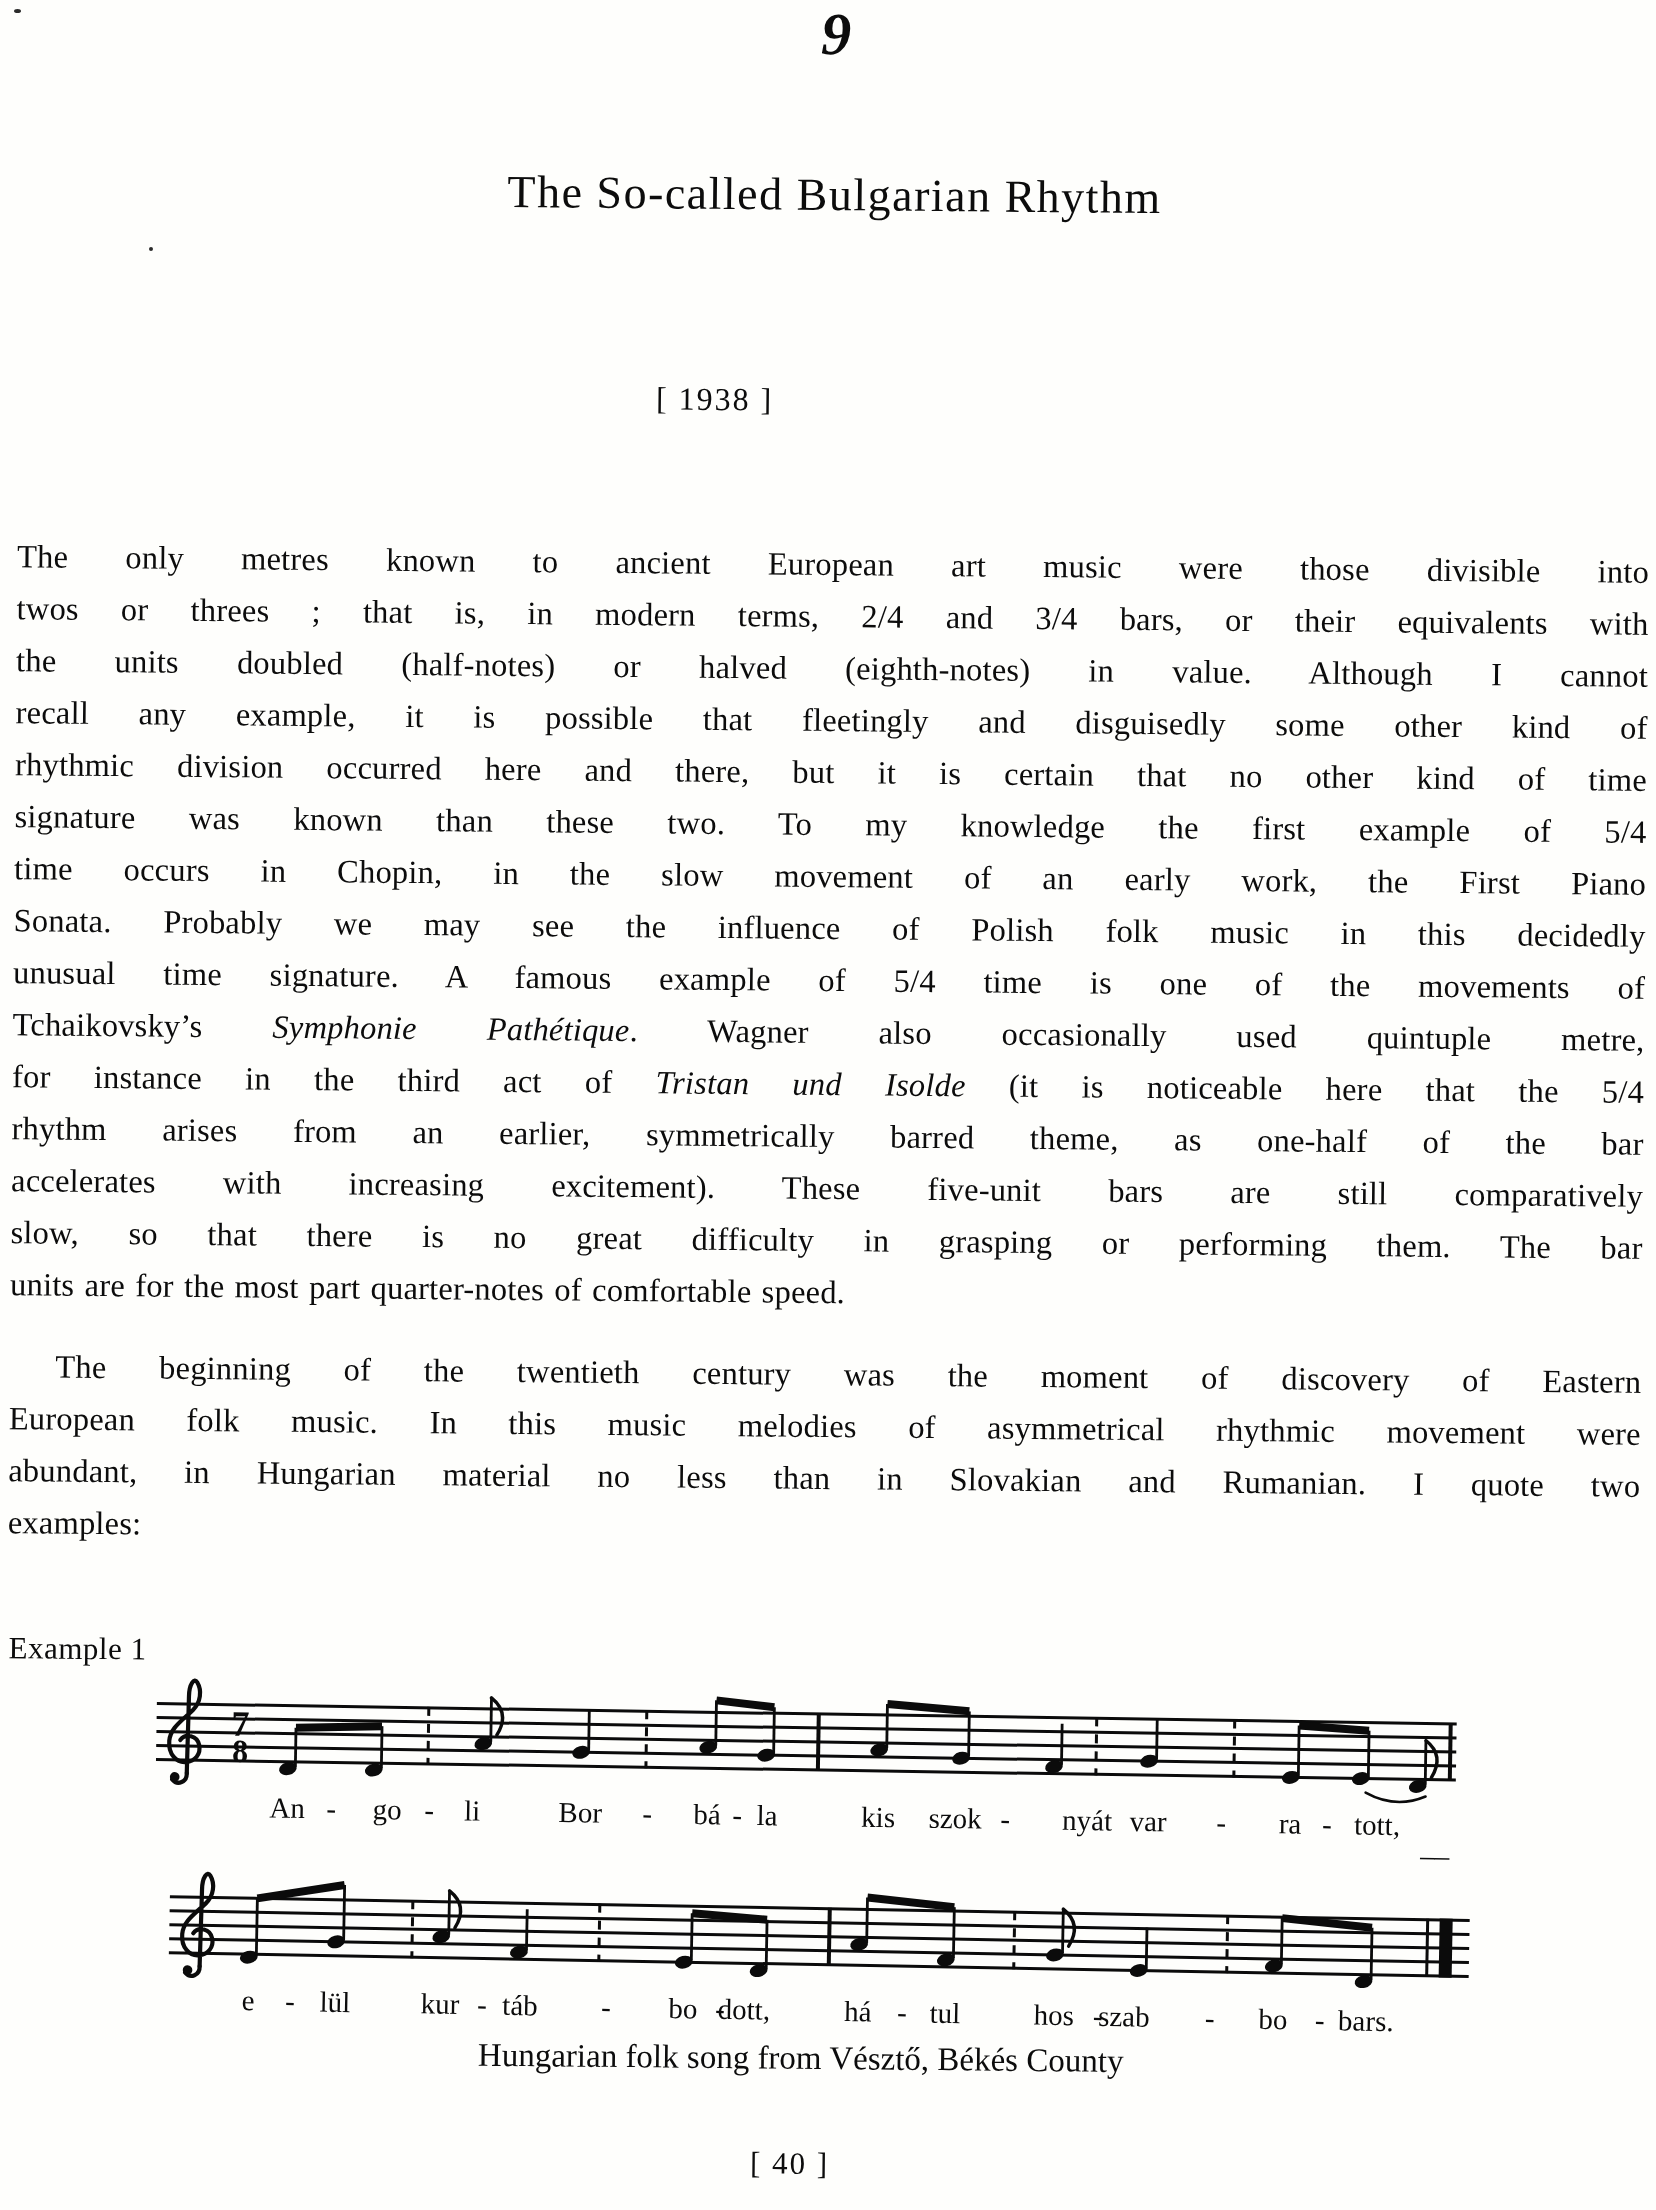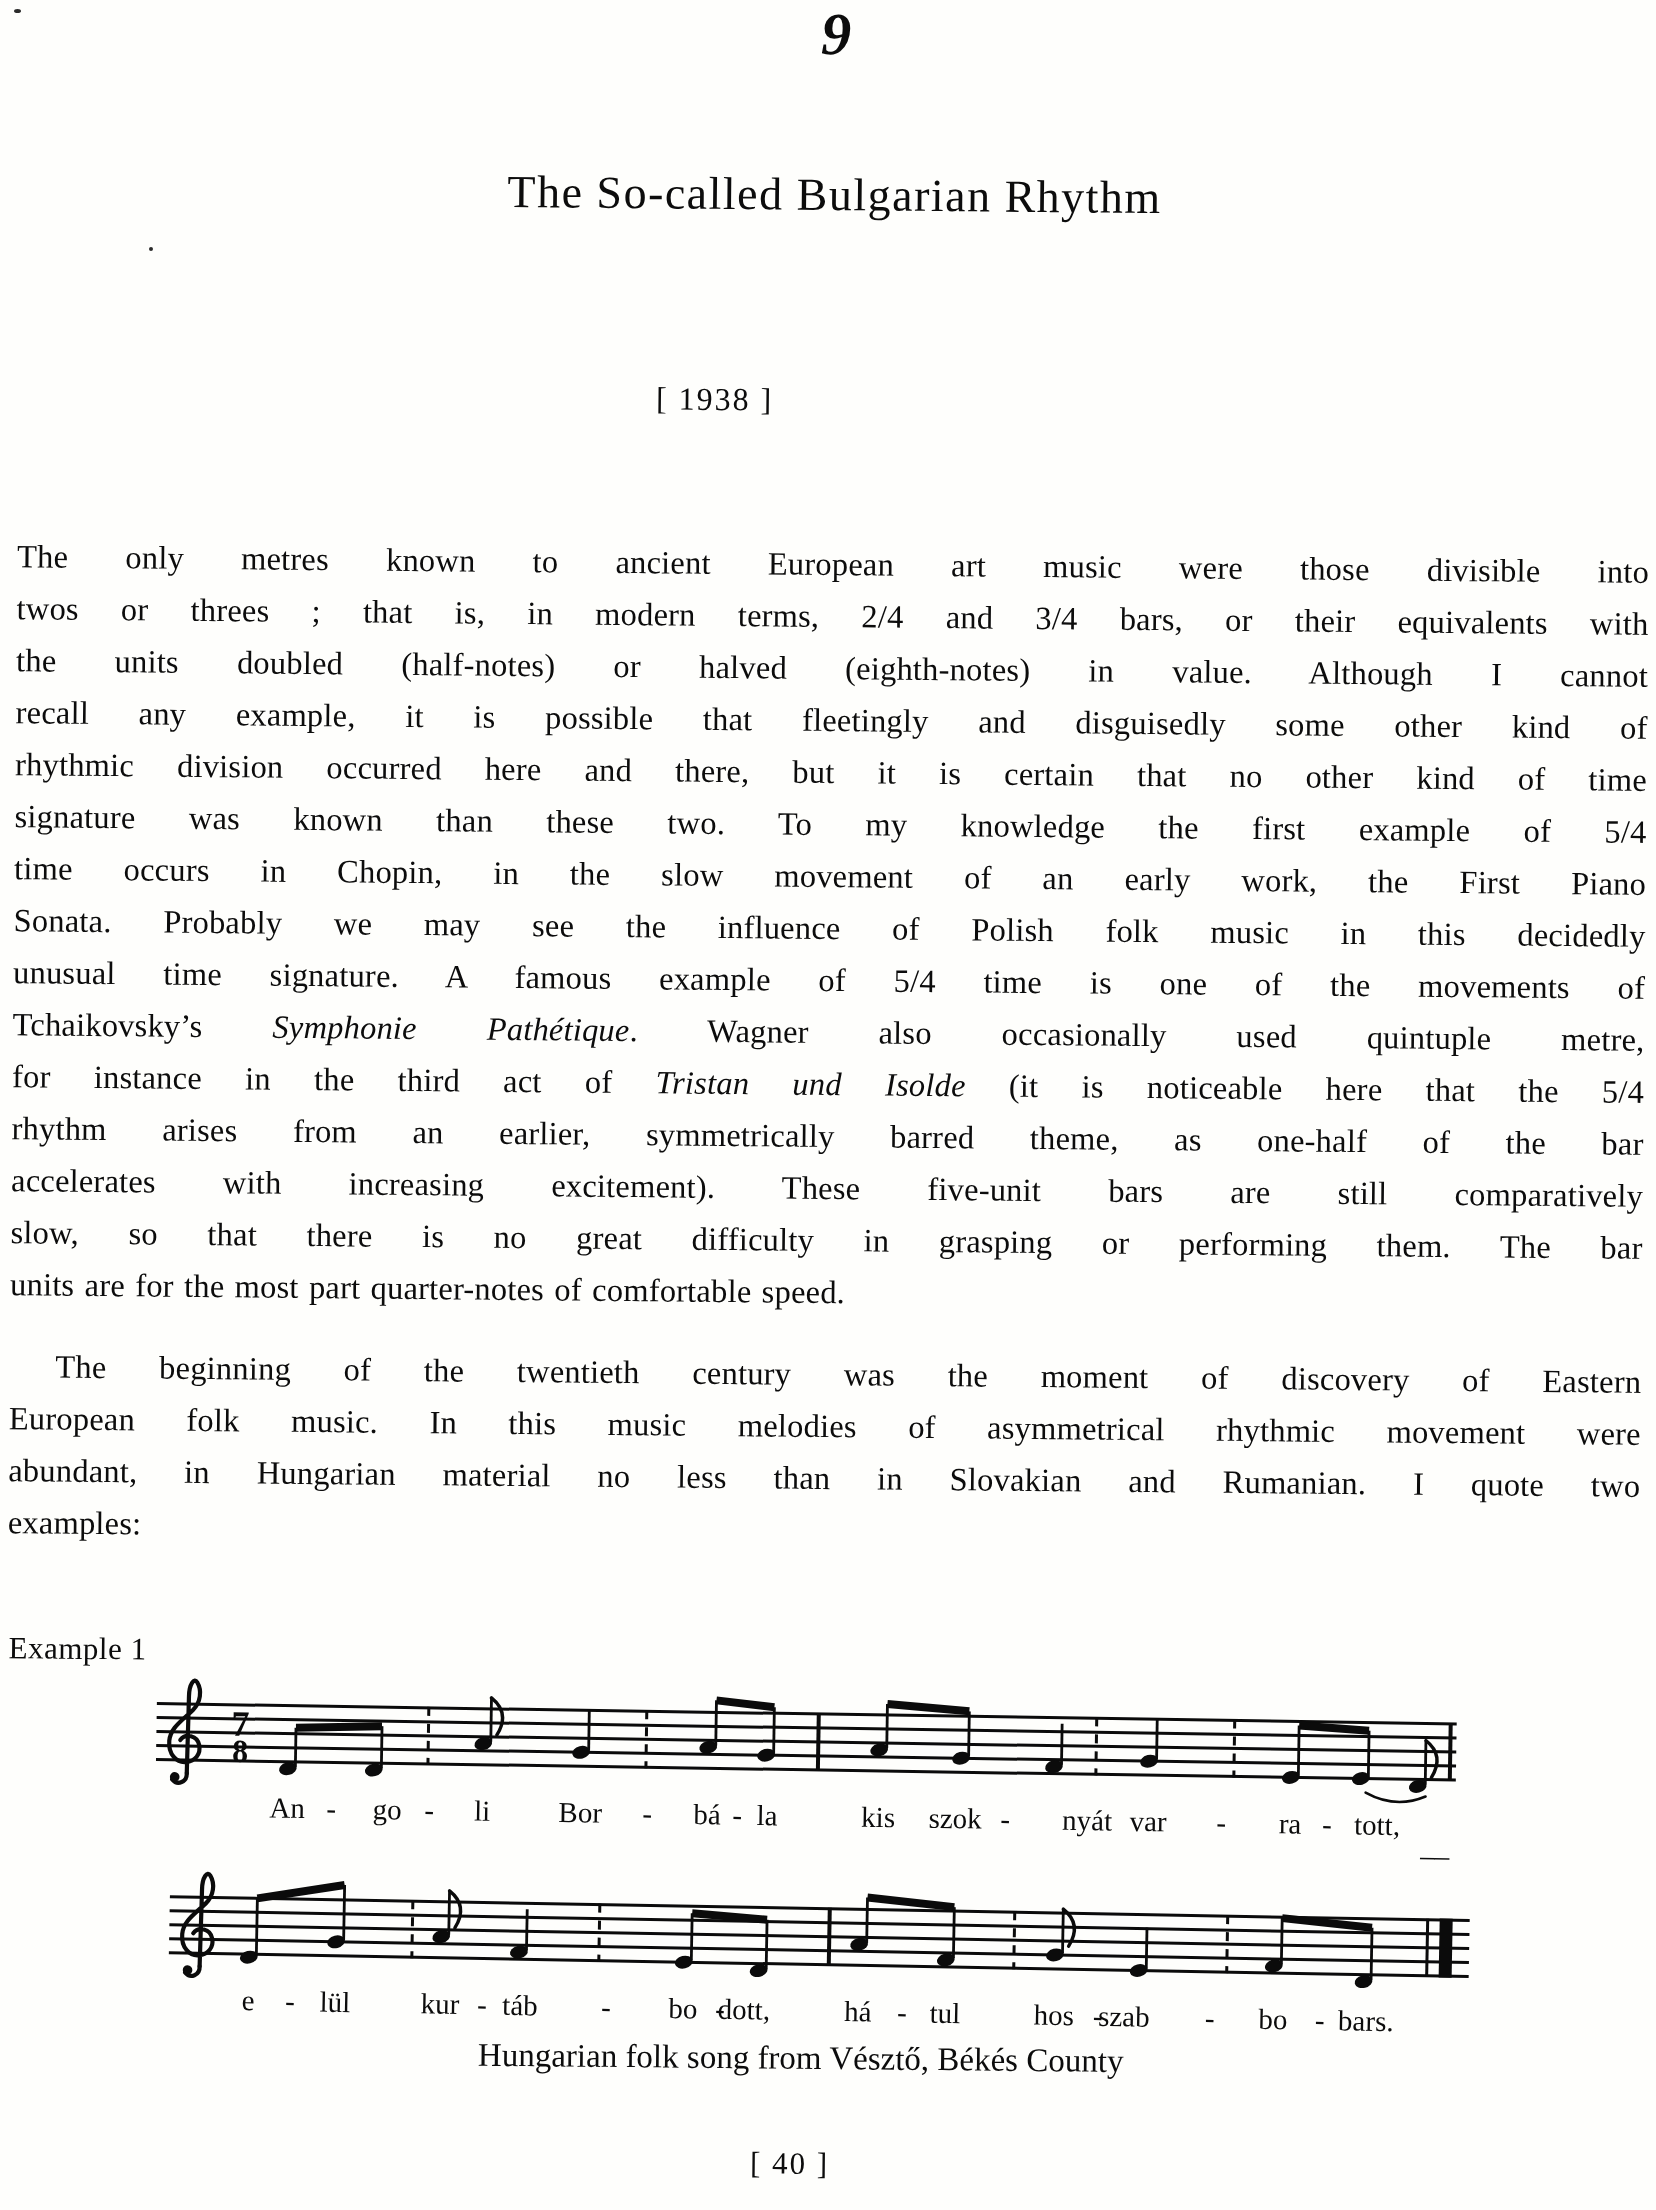--- a/index.html
+++ b/index.html
@@ -202,21 +202,21 @@
             <line x1="1269.5" y1="101" x2="1269.5" y2="57" class="ink" stroke-width="2.8"></line>
             <path d="M 1269.5 57 C 1282.5 67 1284.5 79 1275.5 94" class="ink" stroke-width="3.4" stroke-linecap="round"></path>
           </g>
           <path d="M 1210 110 Q 1240 126 1270 113" class="ink" stroke-width="2.6" stroke-linecap="round"></path>
         </svg>
       <div class="lyrics" id="lyrics1">
           <span class="lyric-syllable" style="left: 132px;">An</span>
           <span class="lyric-syllable" style="left: 176px;">-</span>
           <span class="lyric-syllable" style="left: 218px; margin-left: 14px;">go</span>
           <span class="lyric-syllable" style="left: 274px;">-</span>
-          <span class="lyric-syllable" style="left: 327px;">li</span>
+          <span class="lyric-syllable" style="left: 317px;">li</span>
           <span class="lyric-syllable" style="left: 425px;">Bor</span>
           <span class="lyric-syllable" style="left: 492px;">-</span>
           <span class="lyric-syllable" style="left: 552px;">bá</span>
           <span class="lyric-syllable" style="left: 582px;">-</span>
           <span class="lyric-syllable" style="left: 612px;">la</span>
           <span class="lyric-syllable" style="left: 723px;">kis</span>
           <span class="lyric-syllable" style="left: 800px;">szok</span>
           <span class="lyric-syllable" style="left: 850px;">-</span>
           <span class="lyric-syllable" style="left: 932px;">nyát</span>
           <span class="lyric-syllable" style="left: 993px;">var</span>

